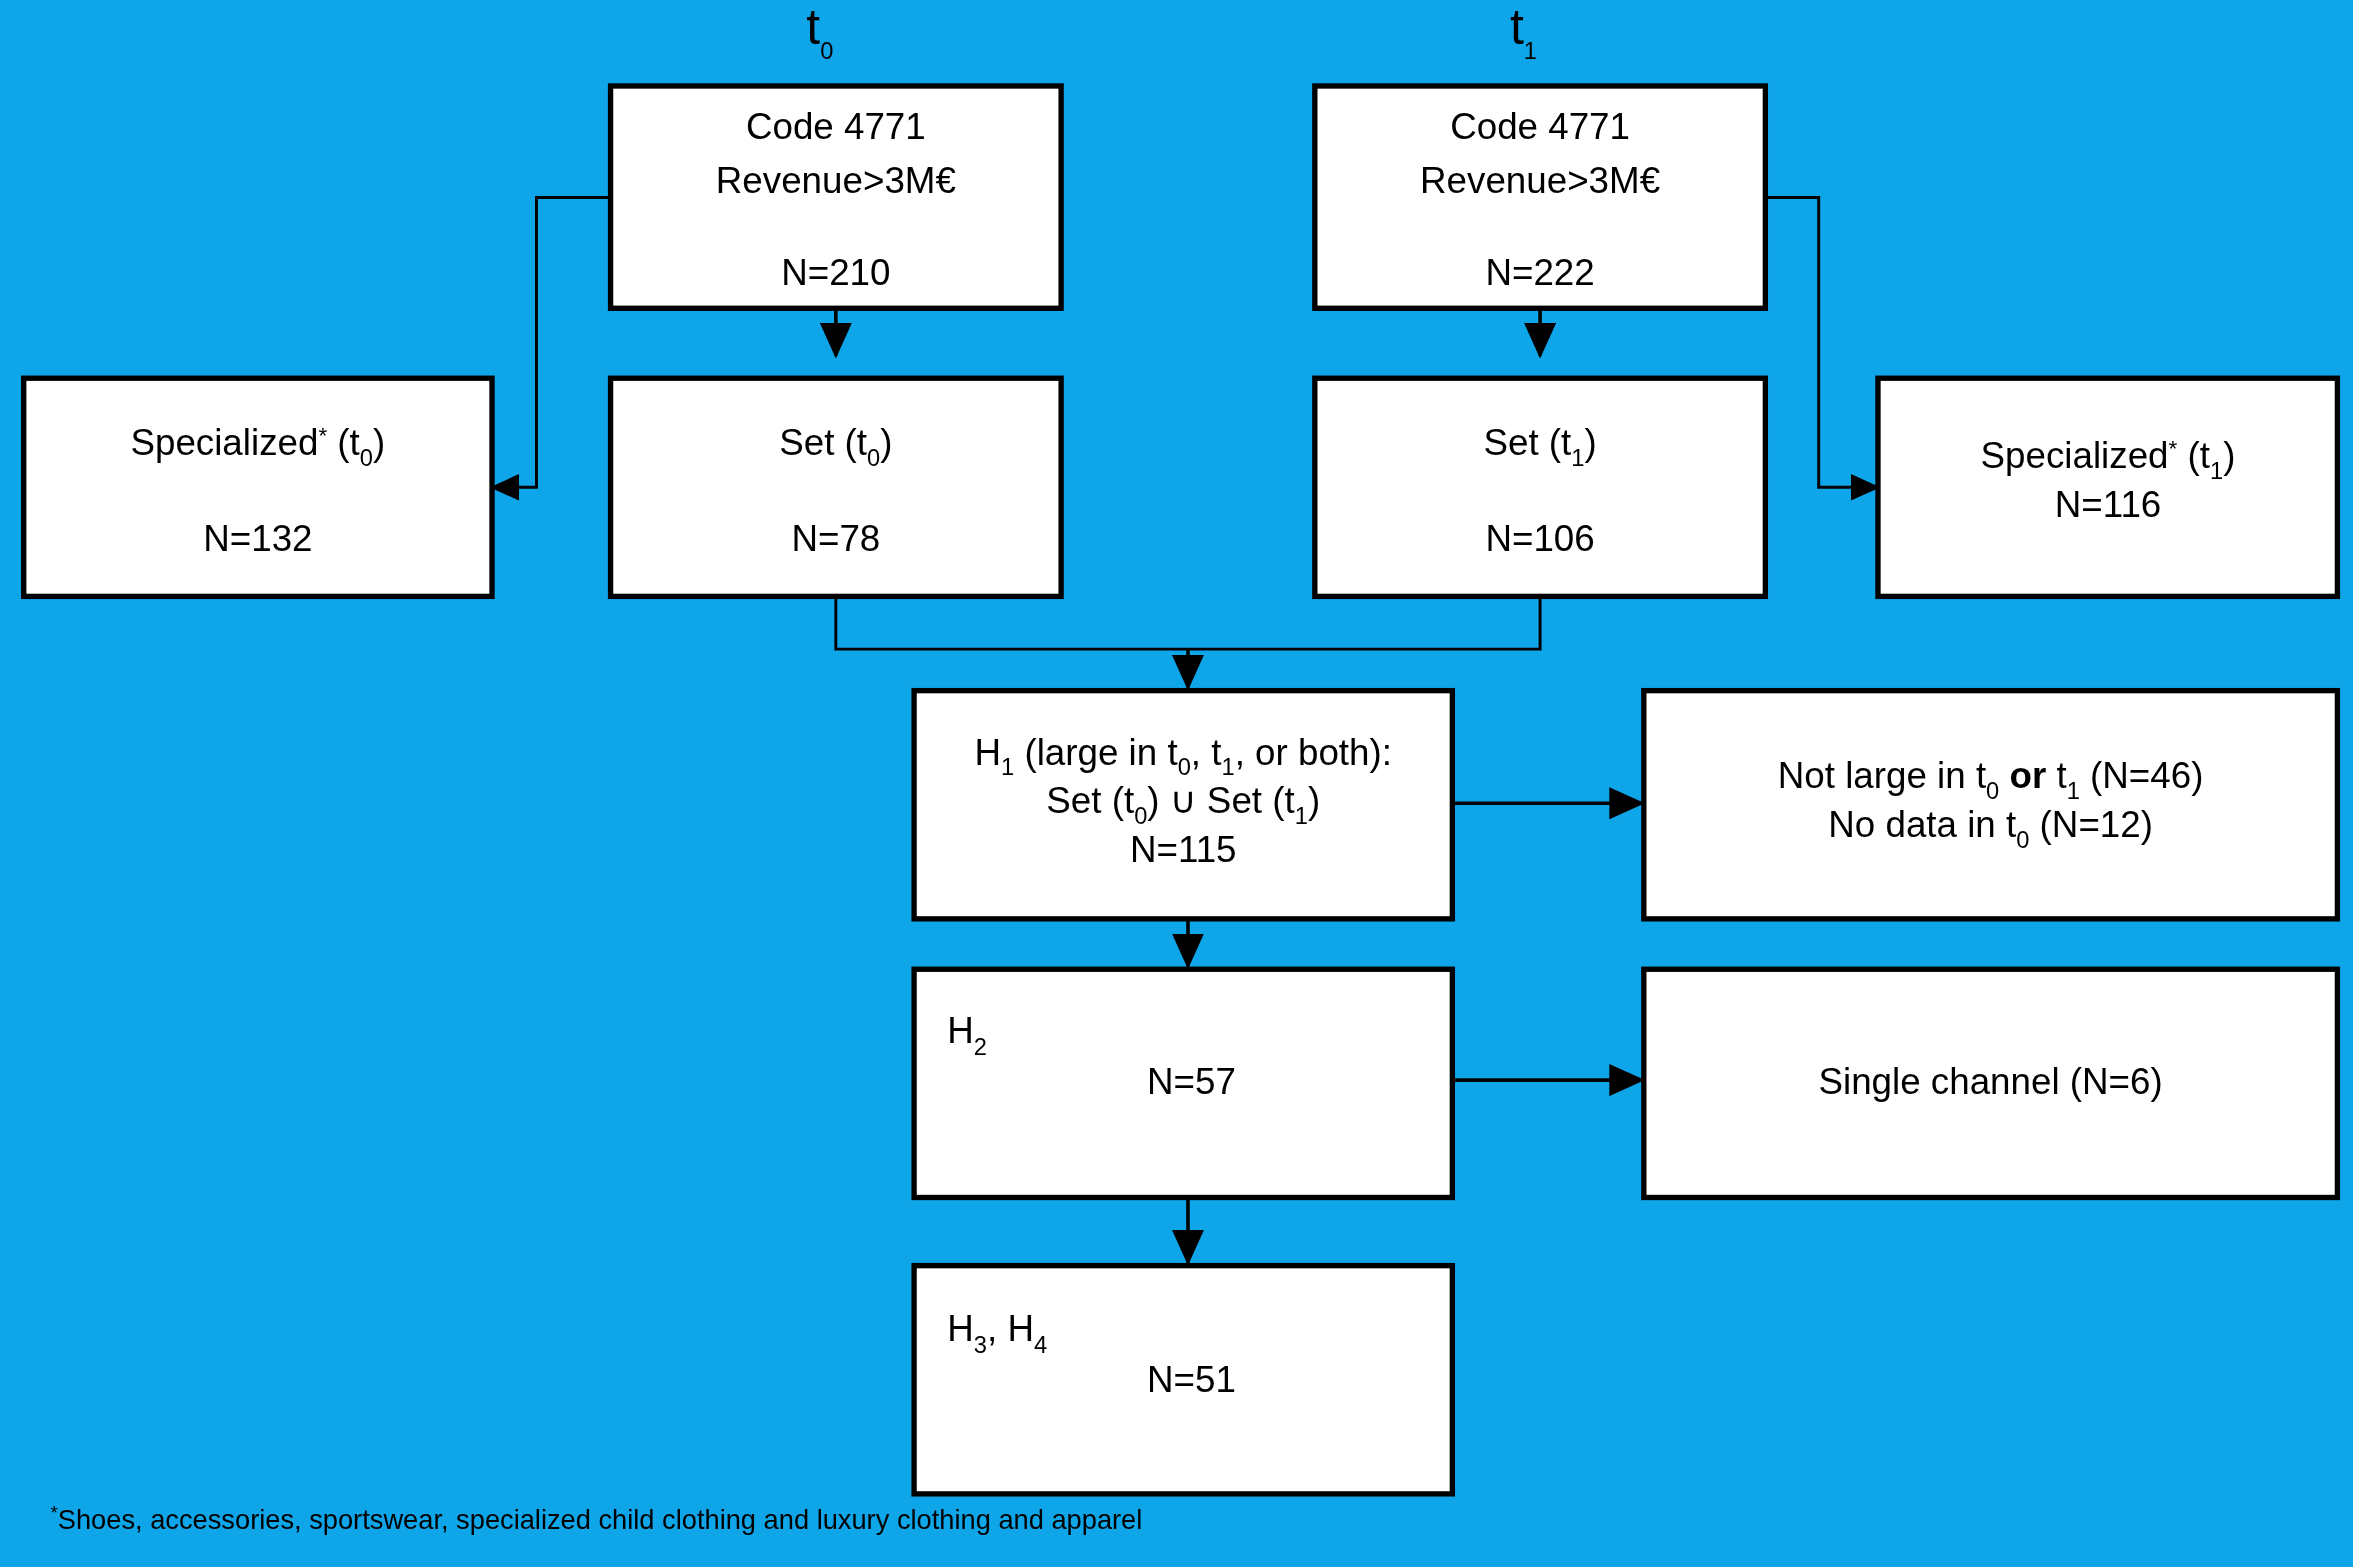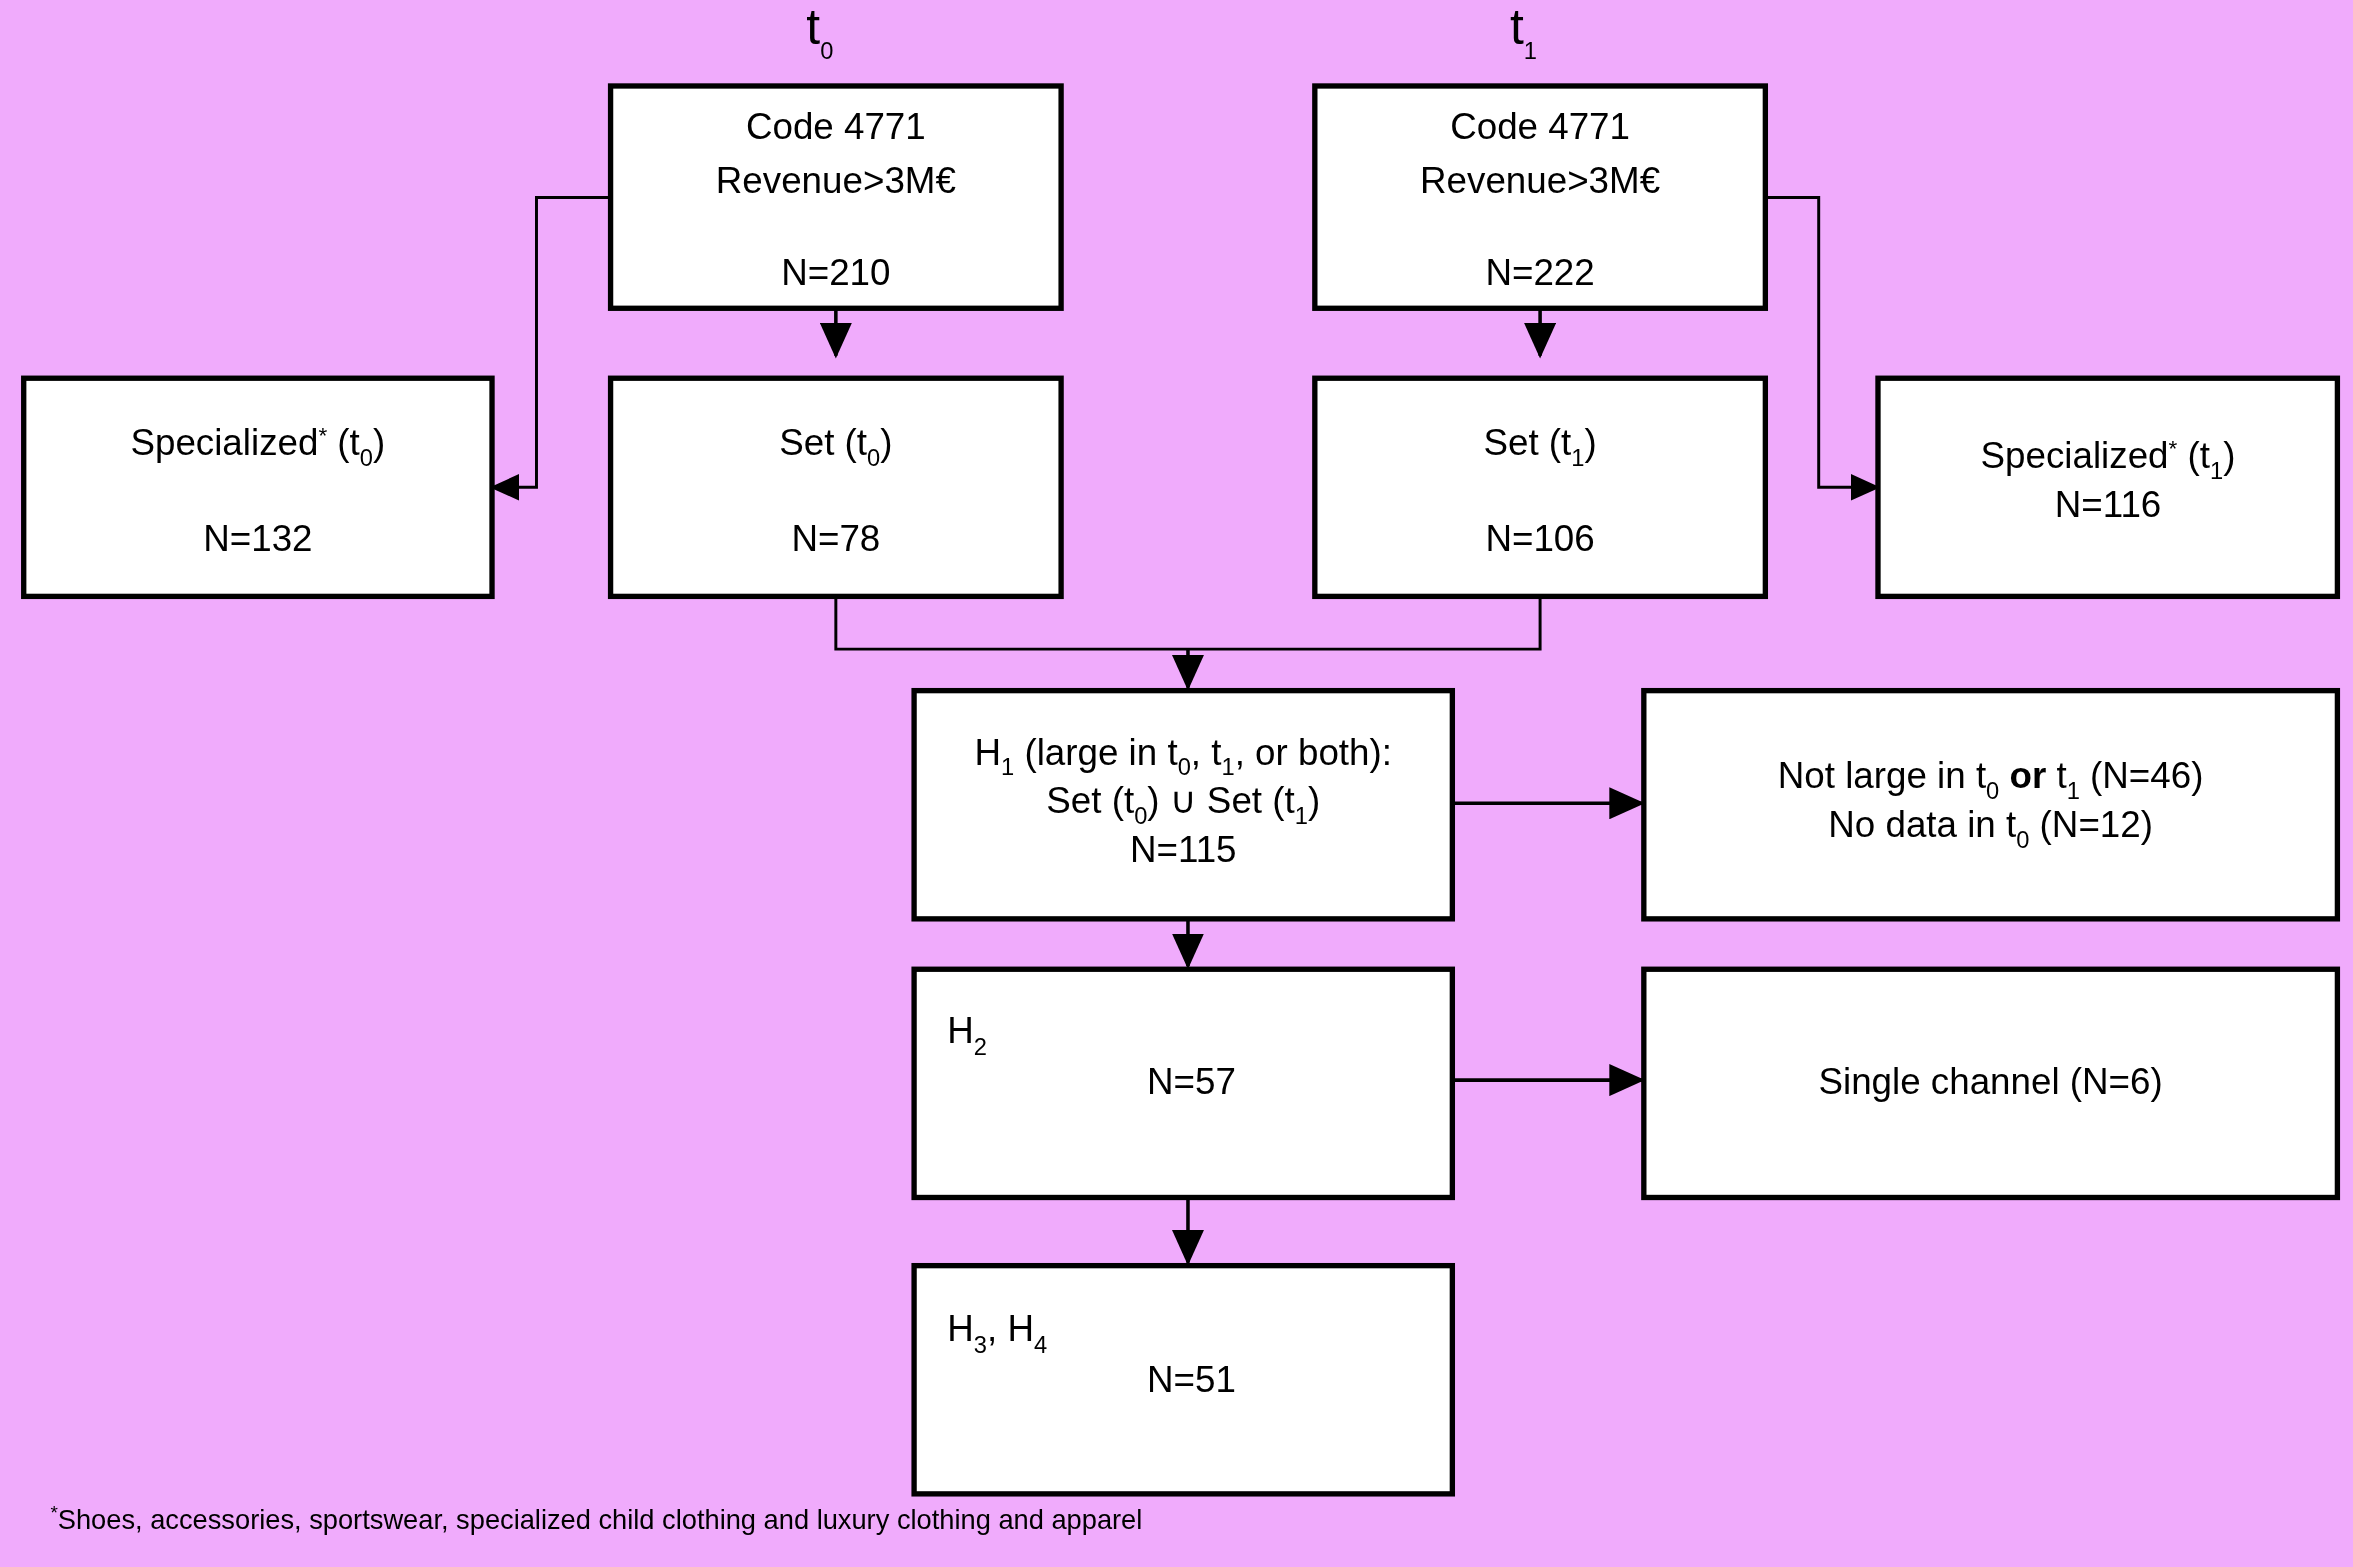--- a/index.html
+++ b/index.html
@@ -1,17 +1,17 @@
 <!DOCTYPE html>
 <html style="font-size:9.5px"><head>
 <meta charset="utf-8">
 <style>
   html,body{margin:0;padding:0;background:#ffffff;}
   body{width:2354px;height:1568px;font-family:"Liberation Sans",sans-serif;color:#000;}
-  #stage{position:relative;width:2354px;height:1568px;overflow:hidden;background:#f0abfc;}
+  #stage{position:relative;width:2354px;height:1568px;overflow:hidden;background:#0ea5e9;}
   svg.flow{position:absolute;left:0;top:0;width:2354px;height:1568px;}
   .bx{fill:#ffffff;stroke:#000000;stroke-width:9;}
   .lnk{fill:none;stroke:#000000;stroke-width:6;}
   .lnkthin{fill:none;stroke:#000000;stroke-width:5;}
   text{font-family:"Liberation Sans",sans-serif;fill:#000000;}
   .tlab{font-size:84px;}
   .btxt{font-size:62px;}
   .sub{font-size:40px;}
   .sup{font-size:38px;}
   .bold{font-weight:bold;}

